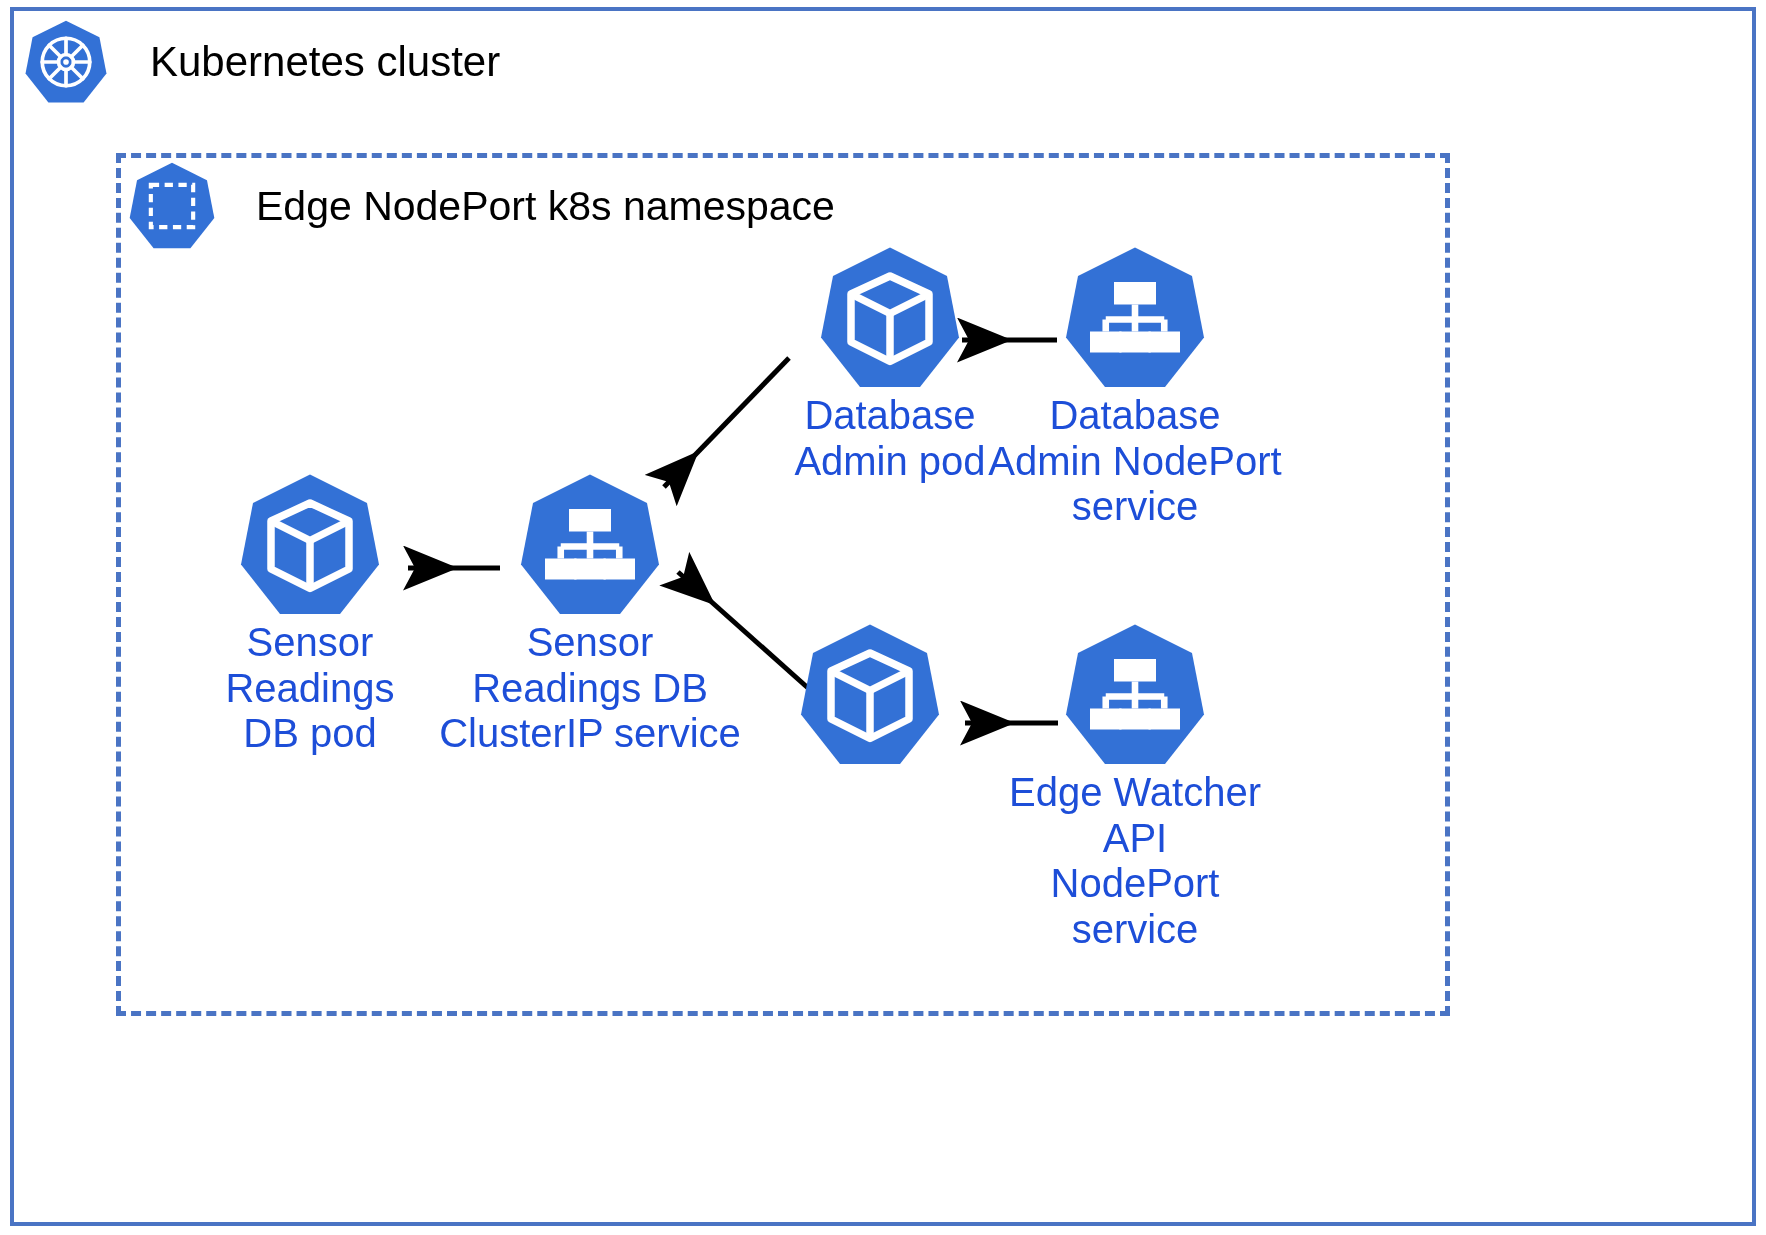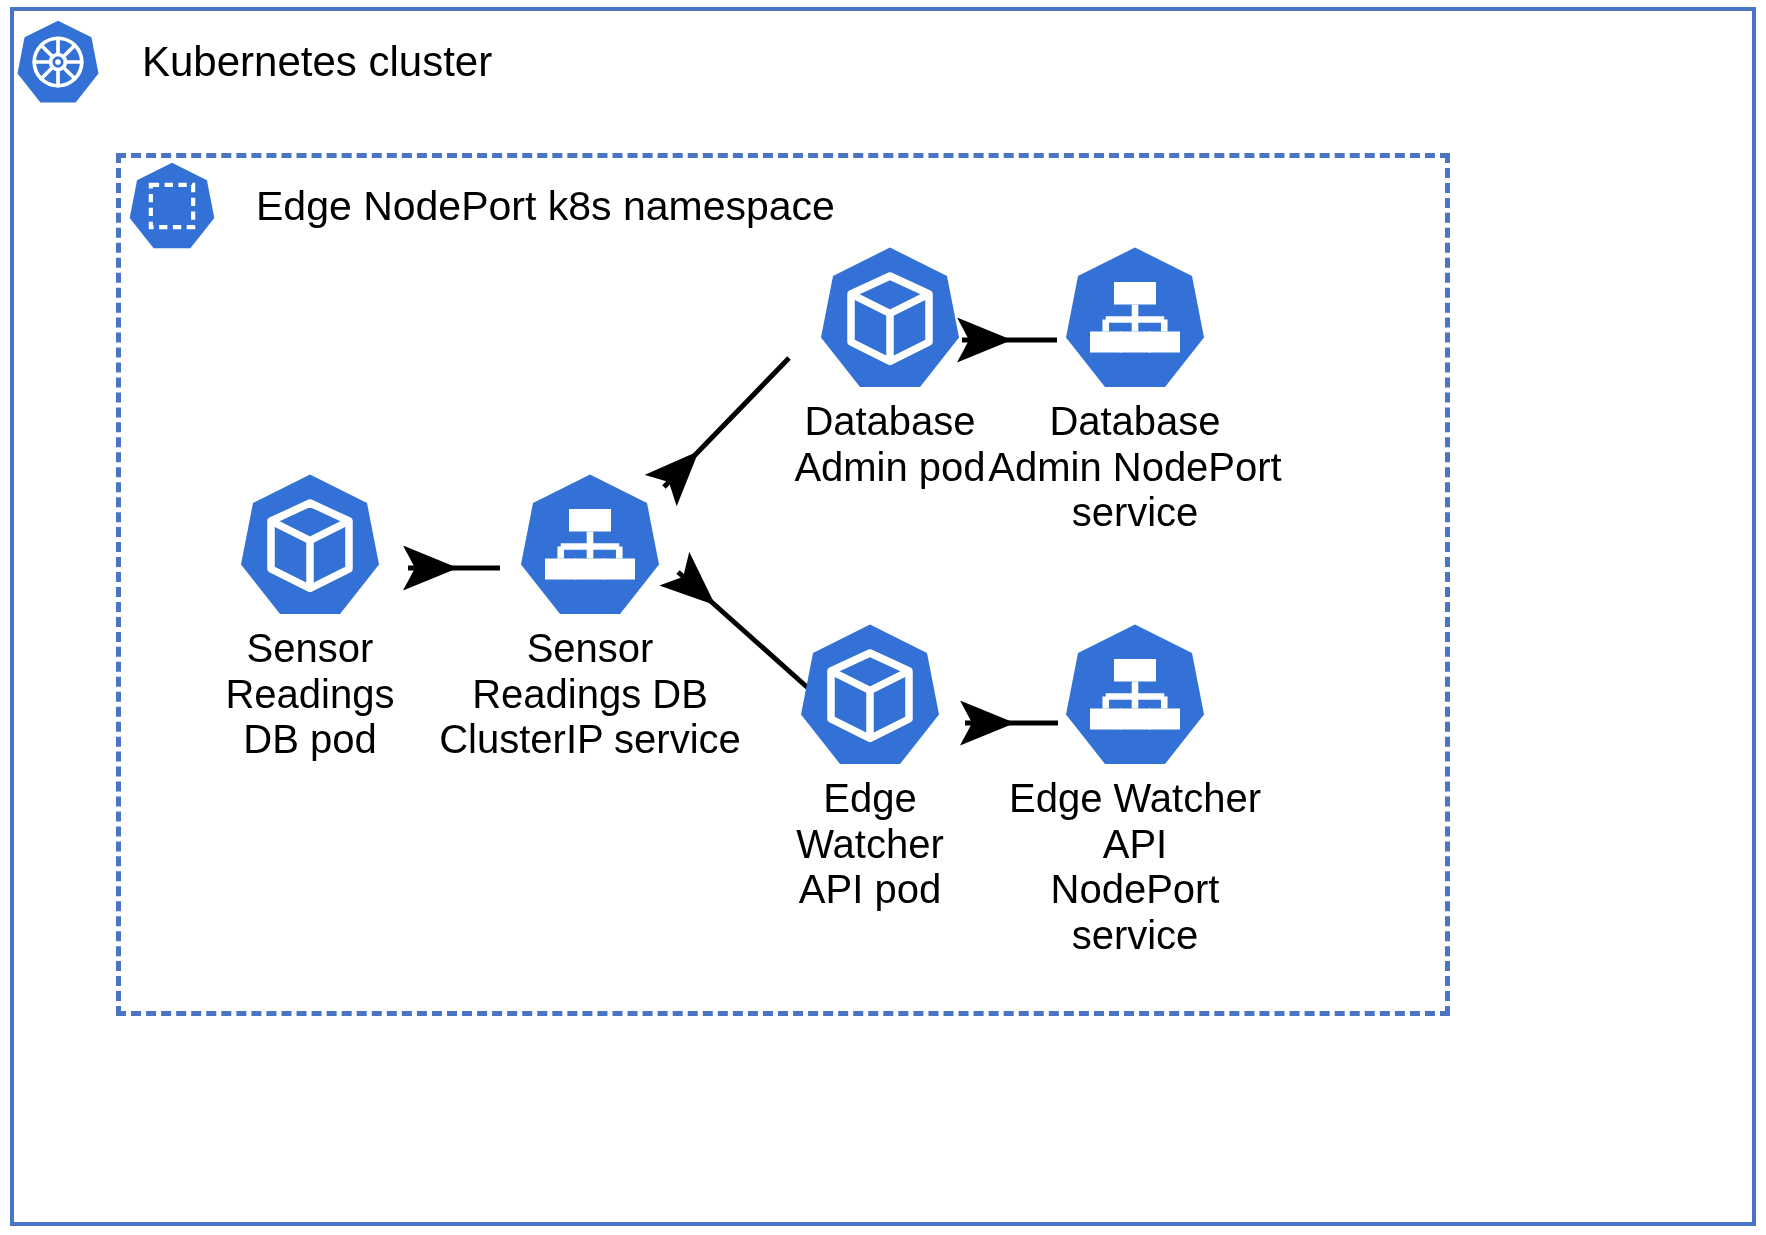--- a/index.html
+++ b/index.html
@@ -41,21 +41,21 @@
     box-sizing: border-box;
     background: transparent;
   }
 
   
   .hdr {
     position: absolute;
     display: flex;
     align-items: center;
   }
-  #cluster-header { left: 14px; top: 18px; align-items: center; }
+  #cluster-header { left: 22px; top: 18px; align-items: center; }
   #namespace-header { left: 126px; top: 160px; }
 
   .hdr-icon {
     flex: 0 0 auto;
     line-height: 0;
   }
   .hdr-title {
     font-size: 41px;
     color: #000000;
     white-space: nowrap;
@@ -66,24 +66,23 @@
   
   .node {
     position: absolute;
     display: flex;
     flex-direction: column;
     align-items: center;
     text-align: center;
   }
   .node-icon { line-height: 0; }
   .node-label {
-    margin-top: 6px;
     font-size: 40px;
     line-height: 1.14;
-    color: #000000;
+    color: #1d4ed8;
     white-space: pre-line;
   }
 
   
   #node-db-admin-pod        { left: 740px;  top: 243px; width: 300px; }
   #node-db-admin-np-svc     { left: 985px;  top: 243px; width: 300px; }
   #node-sensor-db-pod       { left: 185px;  top: 470px; width: 250px; }
   #node-sensor-db-svc       { left: 430px;  top: 470px; width: 320px; }
   #node-edge-api-pod        { left: 745px;  top: 620px; width: 250px; }
   #node-edge-api-np-svc     { left: 990px;  top: 620px; width: 290px; }
@@ -238,23 +237,20 @@
     <span class="node-icon">
       <svg width="150" height="150" viewBox="0 0 100 100">
         <polygon points="50,3 88,22 96,63 70,96 30,96 4,63 12,22" fill="#3371d6"></polygon>
         <g fill="none" stroke="#ffffff" stroke-width="5" stroke-linejoin="round">
           <polygon points="50,22 76,34 76,66 50,79 24,66 24,34"></polygon>
           <polyline points="24,34 50,47 76,34"></polyline>
           <line x1="50" y1="47" x2="50" y2="79"></line>
         </g>
       </svg>
     </span>
-    <span class="node-label">Edge
-Watcher
-API pod</span>
   </div>
 
   <div class="node" id="node-edge-api-np-svc">
     <span class="node-icon">
       <svg width="150" height="150" viewBox="0 0 100 100">
         <polygon points="50,3 88,22 96,63 70,96 30,96 4,63 12,22" fill="#3371d6"></polygon>
         <g fill="#ffffff">
           <rect x="36" y="26" width="28" height="15"></rect>
           <rect x="20" y="59" width="21" height="14"></rect>
           <rect x="39.5" y="59" width="21" height="14"></rect>

